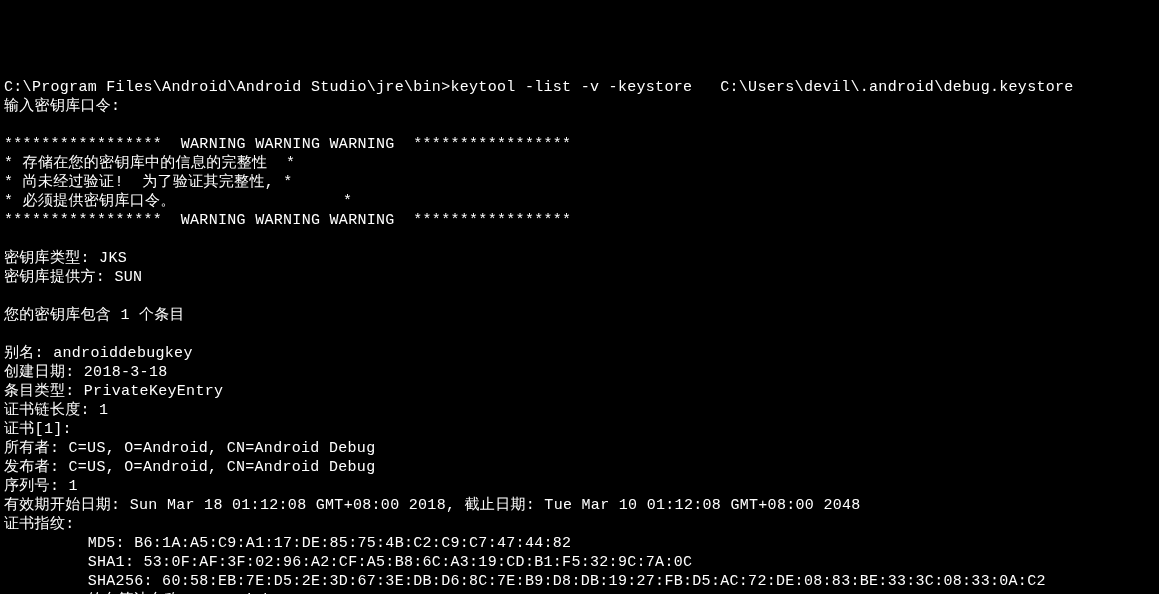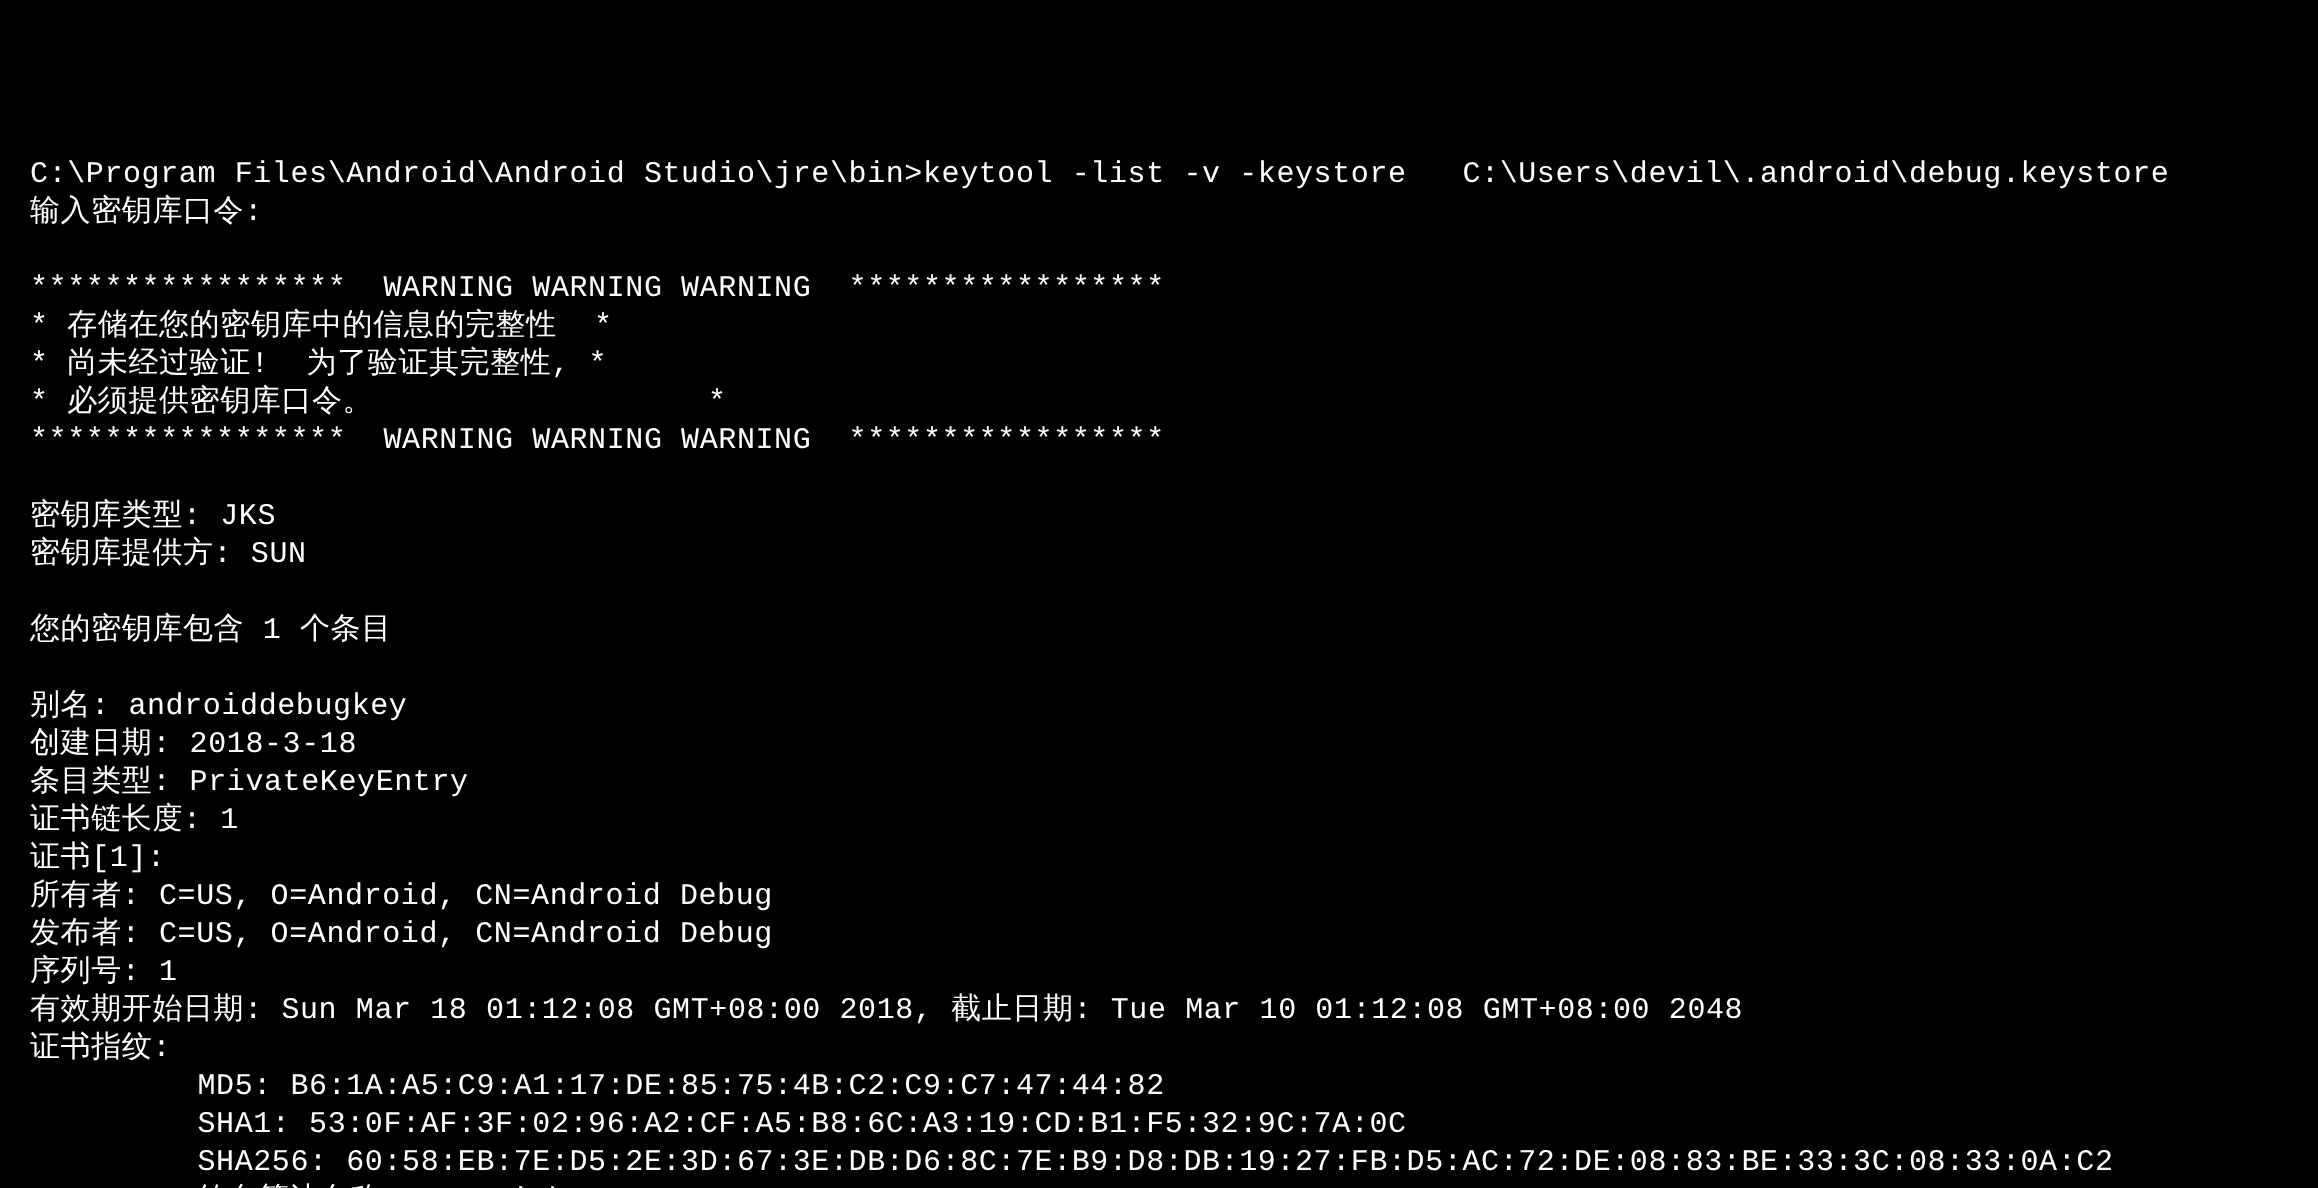--- a/index.html
+++ b/index.html
@@ -18,21 +18,20 @@
       overflow-x: auto;
       letter-spacing: 0.3px;
     }
     .terminal-output {
       display: block;
       white-space: pre;
     }
     .line {
       display: block;
       min-height: 19px;
-      margin-left: 11px;
     }
   </style>
 </head>
 <body>
 
 
 
 <div class="terminal-output" id="terminal-container"><span class="line">C:\Program Files\Android\Android Studio\jre\bin&gt;keytool -list -v -keystore   C:\Users\devil\.android\debug.keystore</span><span class="line">输入密钥库口令:</span><span class="line"></span><span class="line">*****************  WARNING WARNING WARNING  *****************</span><span class="line">* 存储在您的密钥库中的信息的完整性  *</span><span class="line">* 尚未经过验证!  为了验证其完整性, *</span><span class="line">* 必须提供密钥库口令。                  *</span><span class="line">*****************  WARNING WARNING WARNING  *****************</span><span class="line"></span><span class="line">密钥库类型: JKS</span><span class="line">密钥库提供方: SUN</span><span class="line"></span><span class="line">您的密钥库包含 1 个条目</span><span class="line"></span><span class="line">别名: androiddebugkey</span><span class="line">创建日期: 2018-3-18</span><span class="line">条目类型: PrivateKeyEntry</span><span class="line">证书链长度: 1</span><span class="line">证书[1]:</span><span class="line">所有者: C=US, O=Android, CN=Android Debug</span><span class="line">发布者: C=US, O=Android, CN=Android Debug</span><span class="line">序列号: 1</span><span class="line">有效期开始日期: Sun Mar 18 01:12:08 GMT+08:00 2018, 截止日期: Tue Mar 10 01:12:08 GMT+08:00 2048</span><span class="line">证书指纹:</span><span class="line">         MD5: B6:1A:A5:C9:A1:17:DE:85:75:4B:C2:C9:C7:47:44:82</span><span class="line">         SHA1: 53:0F:AF:3F:02:96:A2:CF:A5:B8:6C:A3:19:CD:B1:F5:32:9C:7A:0C</span><span class="line">         SHA256: 60:58:EB:7E:D5:2E:3D:67:3E:DB:D6:8C:7E:B9:D8:DB:19:27:FB:D5:AC:72:DE:08:83:BE:33:3C:08:33:0A:C2</span><span class="line">         签名算法名称: SHA1withRSA</span></div>
 
 

